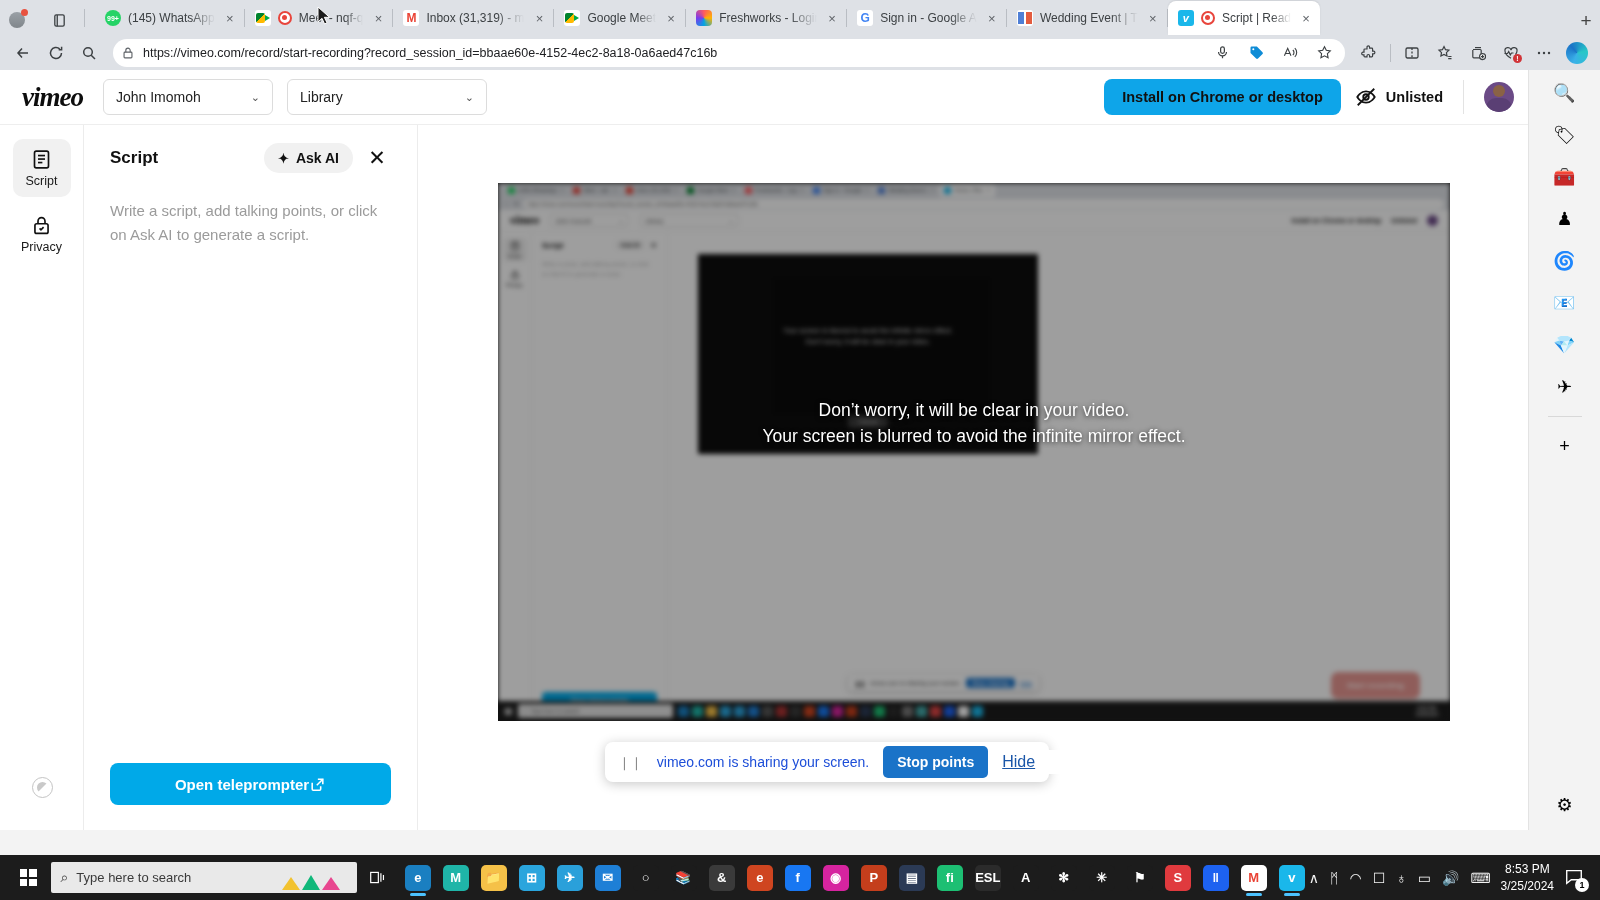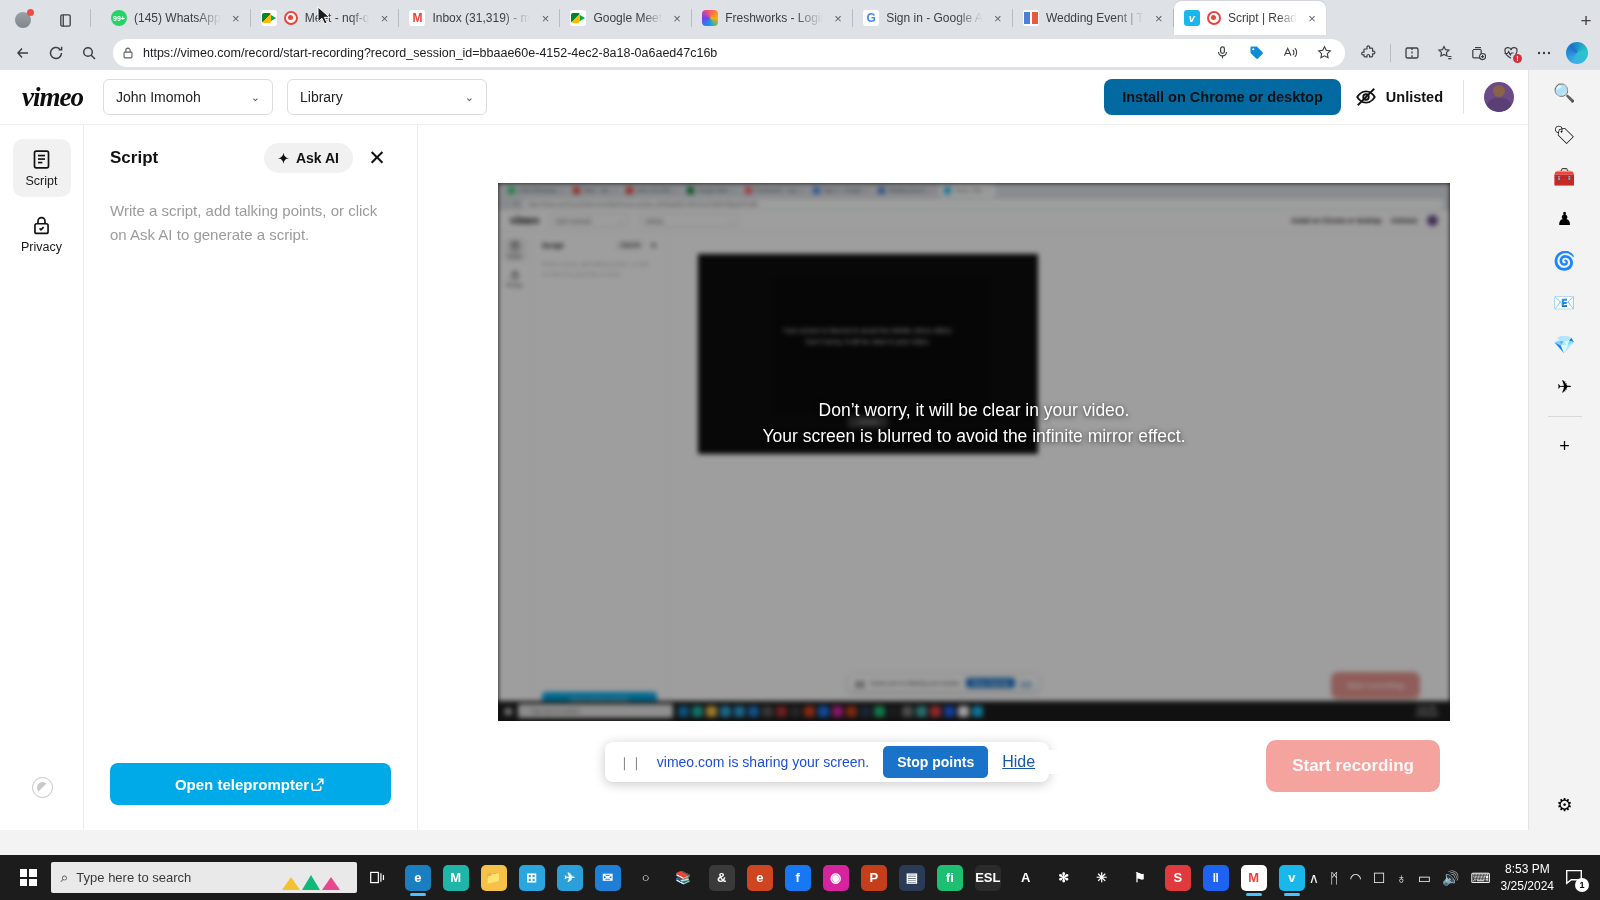--- a/index.html
+++ b/index.html
@@ -7,21 +7,21 @@
     width: 1600px; height: 900px;
     font-family: "Liberation Sans", sans-serif;
     overflow: hidden;
     background: #f3f3f3;
   }
   .app { position: relative; width: 1600px; height: 900px; }
 
   
   .browser-chrome { background: #dee1e6; width: 1600px; height: 70px; position: relative; }
 
-  .tabstrip { display: flex; align-items: flex-end; height: 35px; padding-left: 6px; gap: 10px; }
+  .tabstrip { display: flex; align-items: flex-end; height: 35px; padding-left: 0; gap: 10px; }
   .profile-btn { width: 34px; height: 30px; display:flex; align-items:center; justify-content:center; position: relative; }
   .profile-dot {
     width: 16px; height: 16px; border-radius: 50%;
     background: linear-gradient(#9aa0a6,#80868b);
     position: relative;
   }
   .profile-dot::after {
     content:""; position:absolute; top:-3px; right:-3px; width:7px; height:7px;
     border-radius:50%; background:#e8513f;
   }
@@ -90,21 +90,21 @@
   }
   .vimeo-logo { font-size: 27px; font-weight: 700; font-style: italic; font-family: "Liberation Serif", serif; letter-spacing:-1px; color: #0d0d0d; margin-right: 6px; padding-left: 8px;}
   .selectbox {
     height: 36px; min-width: 170px; border: 1px solid #dcdcdc; border-radius: 6px;
     display: flex; align-items: center; justify-content: space-between;
     padding: 0 12px; font-size: 14px; color: #222; background: #fff;
   }
   .selectbox .caret { font-size: 11px; color: #555; }
   .hdr-spacer { flex: 1; }
   .install-btn {
-    background: #0369a1; border-radius: 8px; padding: 10px 18px;
+    background: #0ea5e9; border-radius: 8px; padding: 10px 18px;
     font-size: 14.5px; font-weight: 700; color: #111;
   }
   .unlisted { display: flex; align-items: center; gap: 9px; font-size: 14.5px; font-weight: 700; color: #111; }
   .unlisted svg { width: 22px; height: 22px; }
   .hdr-divider { width:1px; height:34px; background:#e3e3e3; margin: 0 6px; }
   .avatar { width: 30px; height: 30px; border-radius: 50%; background: #6b4a86; position: relative; overflow:hidden; }
   .avatar::before { content:""; position:absolute; left:9px; top:3px; width:12px; height:12px; border-radius:50%; background:#8a6245; }
   .avatar::after { content:""; position:absolute; left:2px; top:16px; width:26px; height:16px; border-radius:10px 10px 0 0; background:#5a3f74; }
 
   .body-row { display: flex; height: 705px; }
@@ -633,21 +633,20 @@
               </div>
             </div>
           </div>
 
           <div class="overlay-msg">
             <div>Don’t worry, it will be clear in your video.</div>
             <div>Your screen is blurred to avoid the infinite mirror effect.</div>
           </div>
         </div>
 
-        <div class="start-rec">Start recording</div>
       </div>
     </div>
 
     <div class="sharebar">
       <div class="sharebar-tail"></div>
       <span class="pause">❘❘</span>
       <span class="msg">vimeo.com is sharing your screen.</span>
       <span class="stop-btn">Stop points</span>
       <span class="hide-btn">Hide</span>
     </div>

